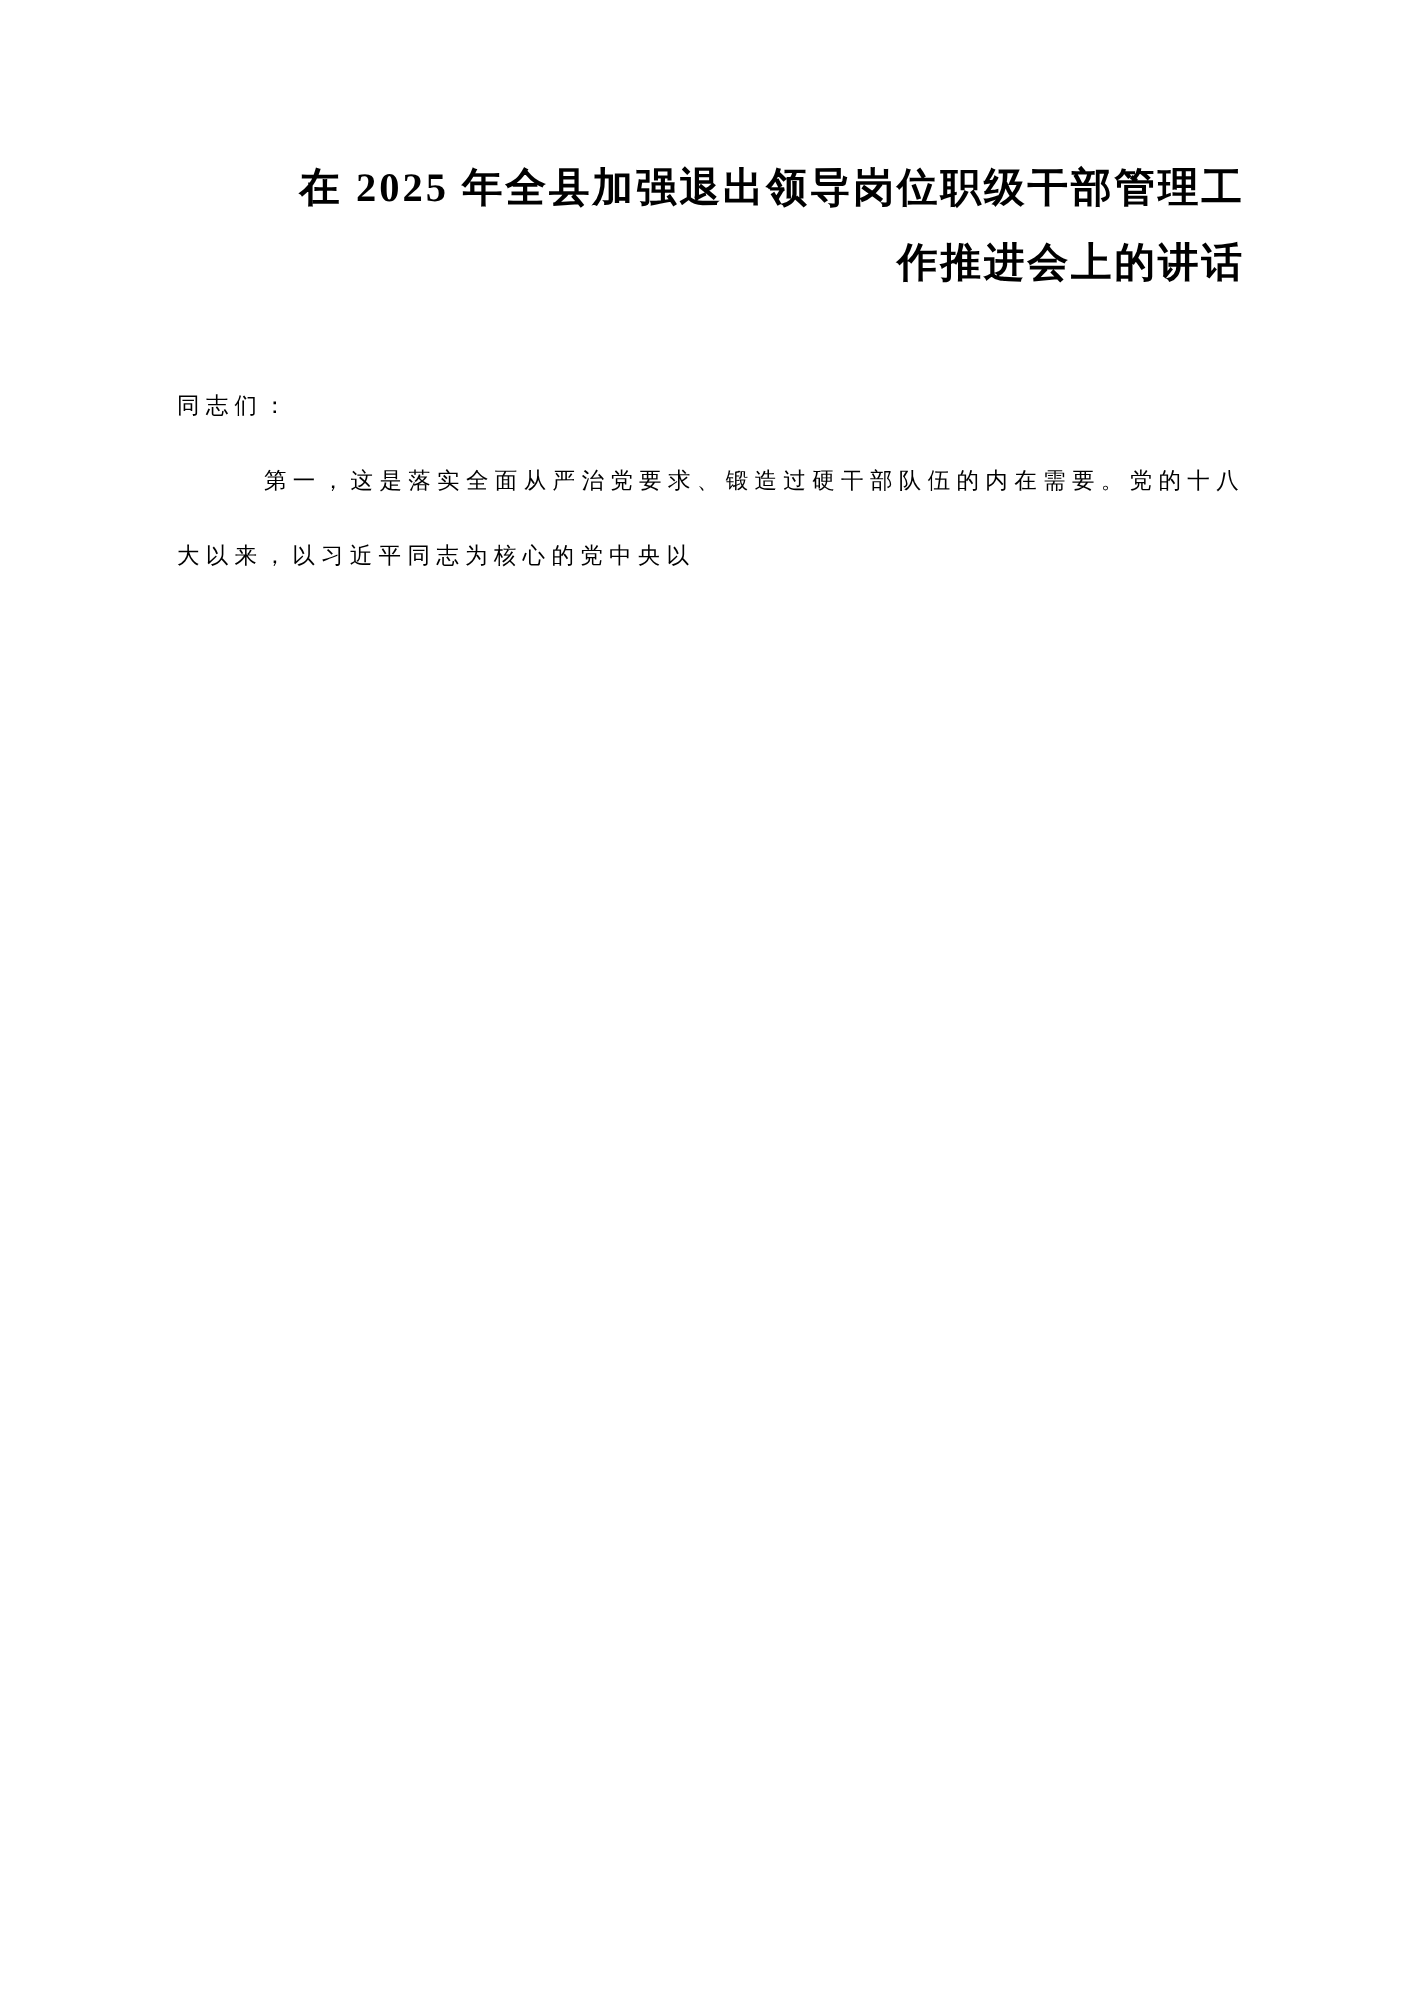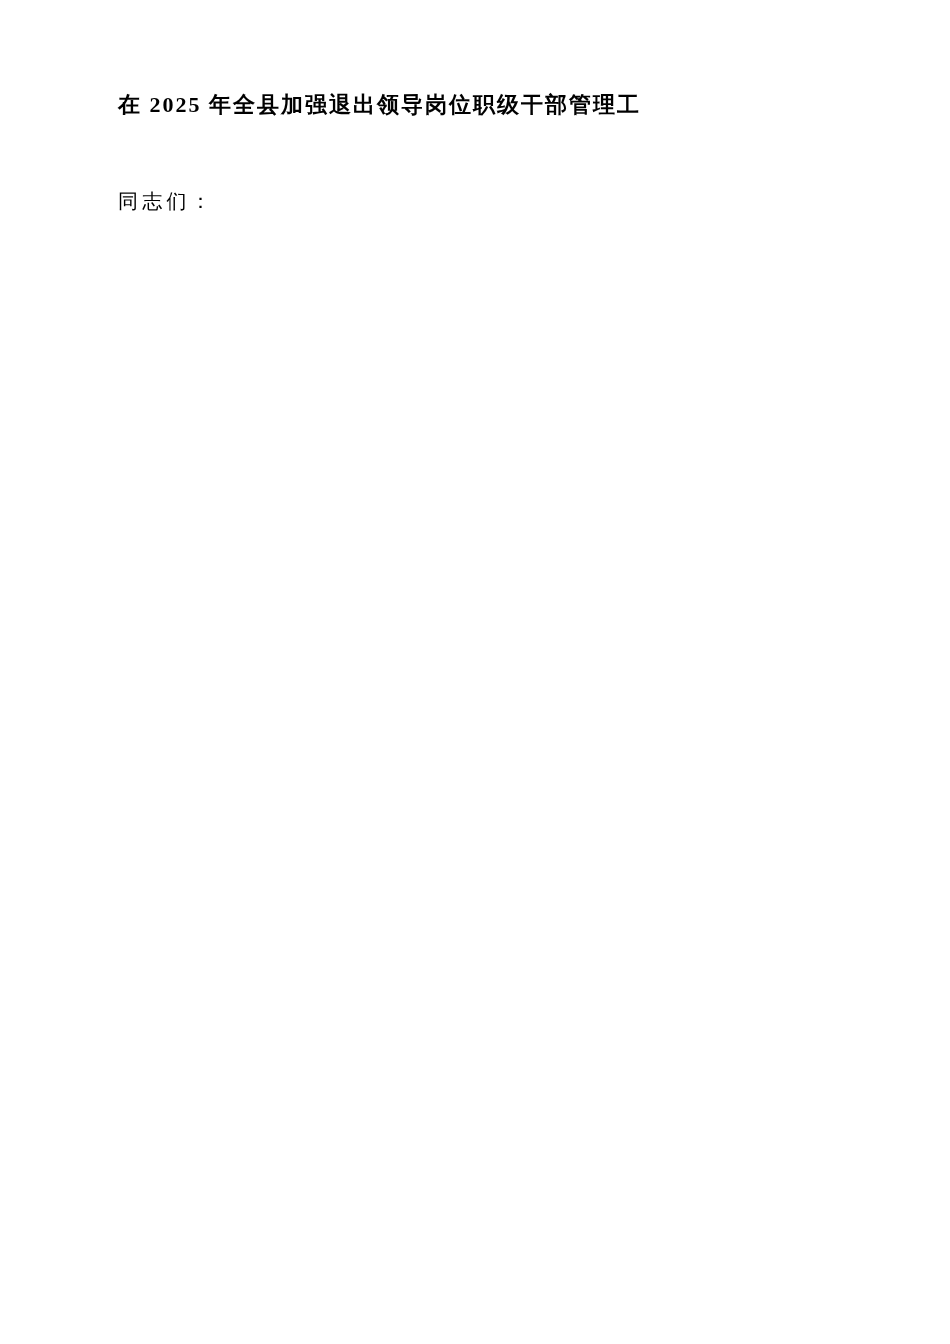--- a/index.html
+++ b/index.html
@@ -14,36 +14,36 @@
     background: #ffffff;
     color: #000000;
     overflow: hidden;
     font-family: "Liberation Serif", "DejaVu Serif", serif;
   }
   .content {
     margin-left: 118px;
     margin-right: 120px; 
   }
   .doc-title {
-    margin: 80px 0 0 0;
-    font-size: 22px;
+    margin: 100px 0 0 0;
+    font-size: 27px;
     font-weight: bold;
     line-height: 50px;
-    text-align: left;
+    text-align: right;
     letter-spacing: 2px;
   }
   .title-line {
     display: block;
   }
   .doc-body {
     margin-top: 46px;
   }
   .para {
     margin: 0;
-    font-size: 20px;
+    font-size: 15px;
     line-height: 50px;
     letter-spacing: 4.2px;
     text-align: justify;
     text-justify: inter-character;
     line-break: strict;
     word-break: normal;
   }
   .para.indent {
     text-indent: 58px;
   }
@@ -52,25 +52,27 @@
   }
 </style>
 </head>
 <body>
 
 <div class="page">
   <div class="content">
 
     <h1 class="doc-title">
       <span class="title-line">在 2025 年全县加强退出领导岗位职级干部管理工</span>
+      <span class="title-line">作推进会上的讲话</span>
     </h1>
 
     <div class="doc-body">
 
       <p class="para">同志们：</p>
 
 
 
 
+      <p class="para indent">第一，这是落实全面从严治党要求、锻造过硬干部队伍的内在需要。党的十八大以来，以习近平同志为核心的党中央以</p>
 
     </div>
   </div>
 </div>
 
 </body></html>

